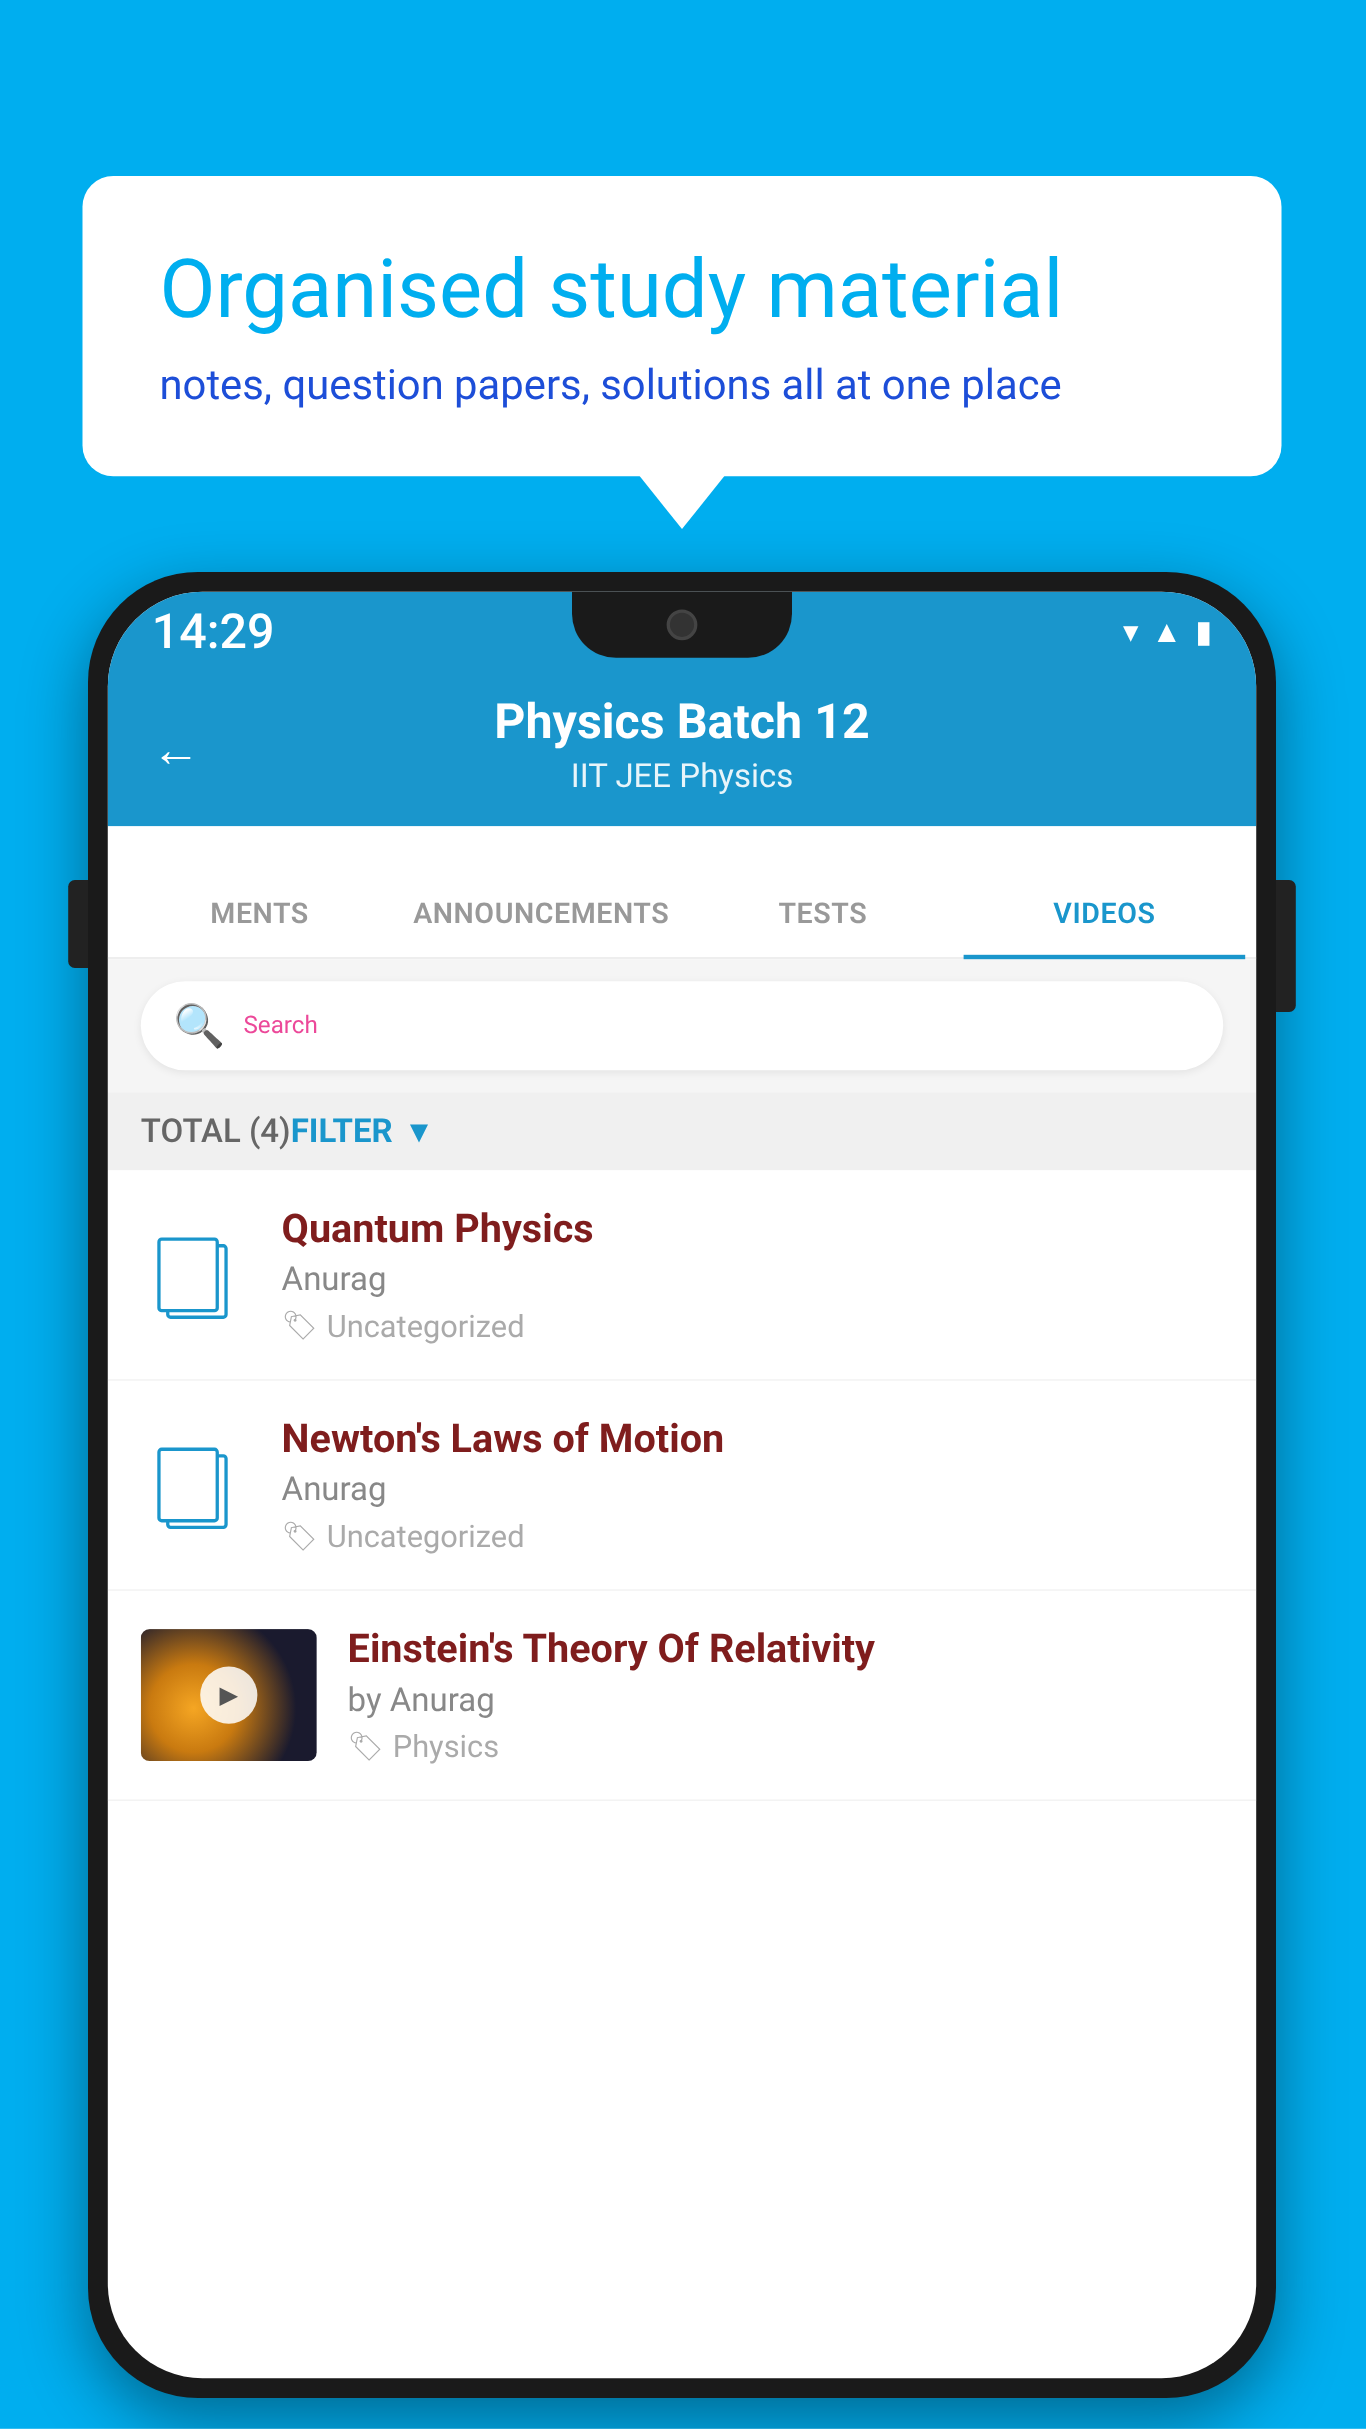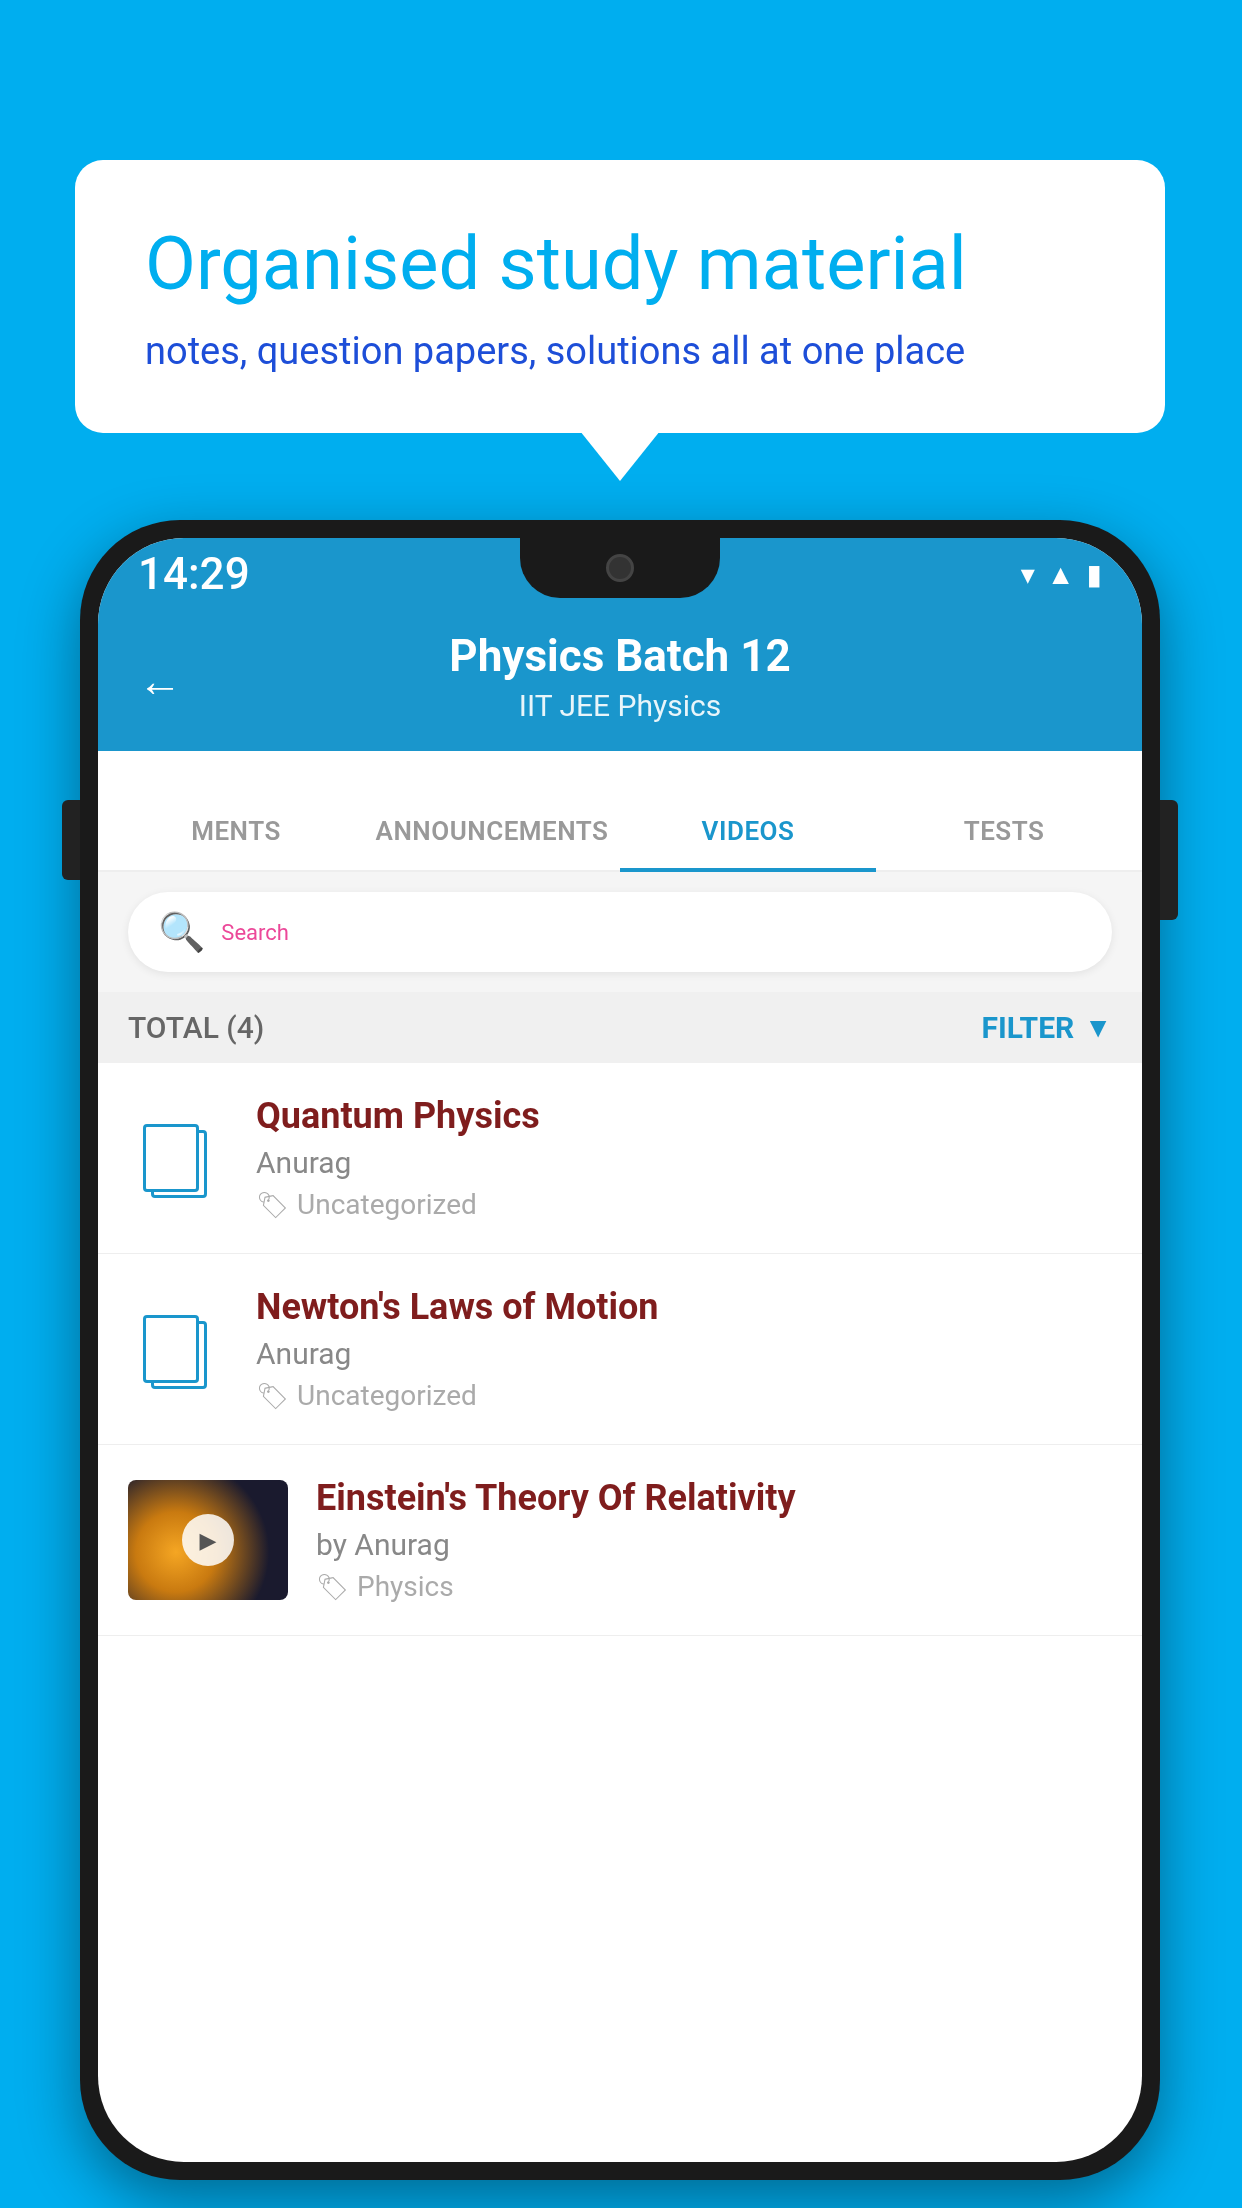--- a/index.html
+++ b/index.html
@@ -239,21 +239,21 @@
       color: #ec4899;
       font-size: 22px;
       text-align: center;
     }
 
     
     .filter-bar {
       background: #f0f0f0;
       display: flex;
       align-items: center;
-      justify-content: space-between;
+      justify-content: flex-start;
       padding: 18px 30px;
     }
 
     .total-text {
       color: #666;
       font-size: 30px;
       font-weight: 500;
     }
 
     .filter-btn {
@@ -412,22 +412,22 @@
 
       <div class="app-header">
         <div class="back-arrow">←</div>
         <div class="header-title">Physics Batch 12</div>
         <div class="header-subtitle">IIT JEE   Physics</div>
       </div>
 
       <div class="tabs">
         <div class="tab">MENTS</div>
         <div class="tab">ANNOUNCEMENTS</div>
+        <div class="tab">TESTS</div>
         <div class="tab active">VIDEOS</div>
-        <div class="tab">TESTS</div>
       </div>
 
       <div class="search-container">
         <div class="search-bar">
           <span class="search-icon-svg">🔍</span>
           <span class="search-text">Search</span>
         </div>
       </div>
 
       <div class="filter-bar">

